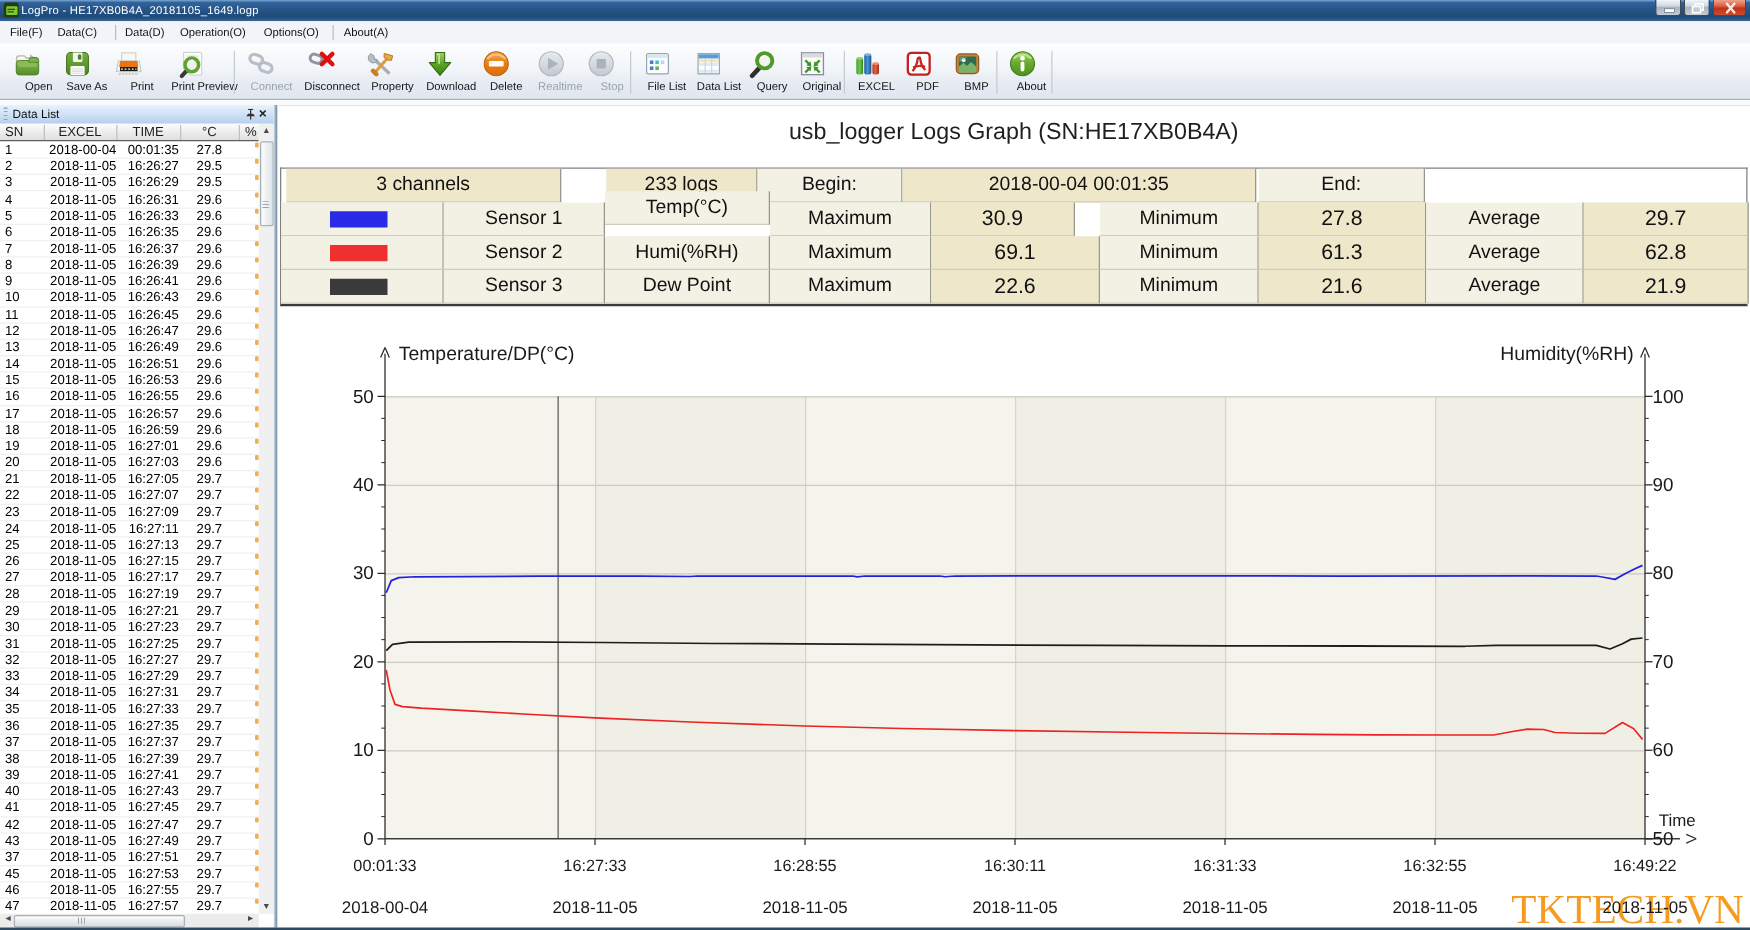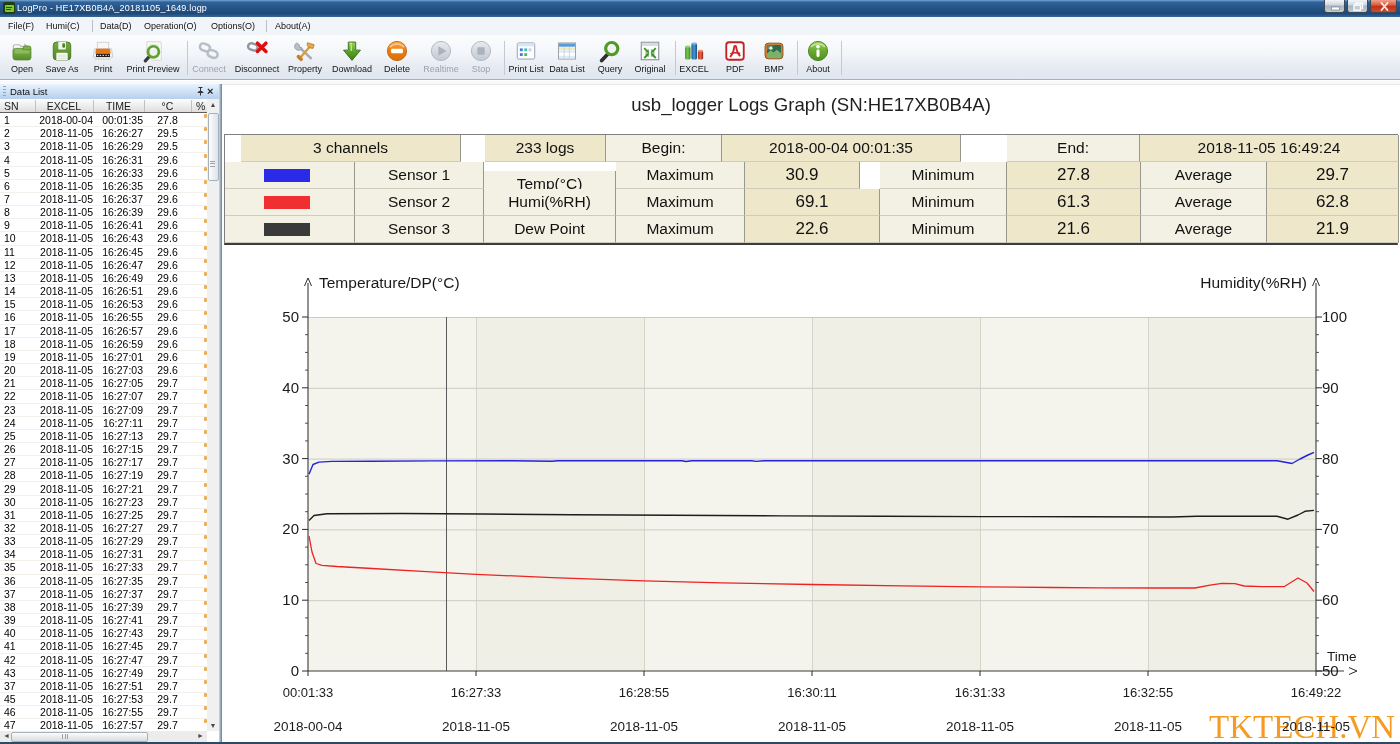--- a/index.html
+++ b/index.html
@@ -19,21 +19,21 @@
 .winbtn svg { position:absolute; left:0; top:0; }
 
 #menubar { left:0; top:17px; width:1400px; height:18px; background:#f1f4f9; }
 .mitem { position:absolute; top:21px; font-size:9px; color:#111; }
 .msep { position:absolute; top:20px; width:1px; height:12px; background:#b9bfc7; }
 
 #toolbar { left:0; top:35px; width:1400px; height:45px;
   background:linear-gradient(180deg,#fcfdfe 0%,#f2f5f9 45%,#e7ecf3 70%,#dfe6ef 100%);
   border-bottom:1px solid #aab1ba; }
 #gapstrip { left:0; top:81px; width:1400px; height:3px; background:#f7f9fc; }
-.tbtn { position:absolute; top:39px; text-align:center; }
+.tbtn { position:absolute; top:39px; text-align:right; }
 .tbtn svg { display:block; margin:0 auto; }
 .tlabel { font-size:9px; color:#151515; margin-top:1px; white-space:nowrap; }
 .tlabel.dis { color:#9aa2ac; }
 .tsep { position:absolute; top:41px; width:1px; height:34px; background:#c3cad4; }
 
 #panel { left:0; top:84px; width:222px; height:660px; background:#fff; }
 #ptitle { left:0; top:0; width:219px; height:15px;
   background:linear-gradient(180deg,#e9f2fc 0%,#cfe2f6 50%,#b6cfec 100%); }
 #ptitle .txt { position:absolute; left:10px; top:2px; font-size:9.5px; color:#101010; }
 #ptitle .grip { position:absolute; left:3px; top:2px; width:3px; height:11px;
@@ -152,21 +152,21 @@
       </svg>
     </div>
 <div id="btncls" class="abs winbtn">
       <svg width="27" height="13">
         <path d="M10.5 3 L16.5 10 M16.5 3 L10.5 10" stroke="#fff" stroke-width="1.8" stroke-linecap="round"></path>
         <path d="M10.5 3 L16.5 10 M16.5 3 L10.5 10" stroke="#7e2410" stroke-width="0.5" opacity="0.3"></path>
       </svg>
     </div>
 <div id="menubar" class="abs"></div>
 <div class="mitem" style="left:8px">File(F)</div>
-<div class="mitem" style="left:46px">Humi(C)</div>
+<div class="mitem" style="left:46px">Data(C)</div>
 <div class="msep" style="left:92px"></div>
 <div class="mitem" style="left:100px">Data(D)</div>
 <div class="mitem" style="left:144px">Operation(O)</div>
 <div class="mitem" style="left:211px">Options(O)</div>
 <div class="msep" style="left:266px"></div>
 <div class="mitem" style="left:275px">About(A)</div>
 <div id="toolbar" class="abs"></div>
 <div id="gapstrip" class="abs"></div>
 <div class="tbtn" style="left:2px;width:40px">
       <svg width="24" height="24" viewBox="0 0 22 22">
@@ -273,21 +273,21 @@
 <div class="tbtn" style="left:503px;width:46px">
       <svg width="24" height="24" viewBox="0 0 22 22">
         <rect x="3" y="3.6" width="16" height="14.8" rx="1.4" fill="#fcfdfe" stroke="#9aa2ab" stroke-width="0.9"></rect>
 <rect x="3.5" y="4.1" width="15" height="2.6" fill="#d6e6f8"></rect>
 <rect x="5.4" y="8.6" width="2.6" height="2.6" fill="#3f7ed4"></rect>
 <rect x="9.4" y="8.6" width="2.6" height="2.6" fill="#49b8c4"></rect>
 <rect x="5.4" y="13" width="2.6" height="2.6" fill="#3f7ed4"></rect>
 <rect x="9.4" y="13" width="2.6" height="2.6" fill="#5eb54a"></rect>
 <rect x="13.4" y="8.6" width="2.6" height="2.6" fill="#9db8d8" opacity="0.6"></rect>
       </svg>
-      <div class="tlabel">Print List</div>
+      <div class="tlabel">File List</div>
     </div>
 <div class="tbtn" style="left:541px;width:52px">
       <svg width="24" height="24" viewBox="0 0 22 22">
         <rect x="3.2" y="3.6" width="15.6" height="14.8" fill="#fdfdfd" stroke="#9aa2ab" stroke-width="0.9"></rect>
 <rect x="3.7" y="4.1" width="14.6" height="3" fill="#5b9bd5"></rect>
 <rect x="3.7" y="7.6" width="14.6" height="2.4" fill="#f3e9b8"></rect>
 <rect x="3.7" y="10.4" width="14.6" height="2.2" fill="#dcebf8"></rect>
 <rect x="3.7" y="13" width="14.6" height="2.2" fill="#ffffff"></rect>
 <rect x="3.7" y="15.4" width="14.6" height="2.2" fill="#dcebf8"></rect>
 <line x1="8.4" y1="7.6" x2="8.4" y2="17.6" stroke="#c2ccd6" stroke-width="0.7"></line>
@@ -724,29 +724,28 @@
 <div class="harr" style="left:3px">◄</div>
 <div id="hthumb"></div>
         <div id="hgrip"></div>
 <div class="harr" style="right:3px">►</div>
 </div>
 </div>
 <div id="pborder" class="abs"></div>
 <div id="main" class="abs">
 <div id="gtitle" class="abs">usb_logger Logs Graph (SN:HE17XB0B4A)</div>
 <div id="stable" class="abs">
-<div class="cell bg1" style="left:16px;top:0;width:220px;height:27px;line-height:26px">3 channels</div>
+<div class="cell bg1" style="left:4px;top:0;width:220px;height:27px;line-height:26px">3 channels</div>
 <div class="cell bg1" style="left:260px;top:0;width:121px;height:27px;line-height:26px">233 logs</div>
 <div class="cell bg2" style="left:381px;top:0;width:116px;height:27px;line-height:26px">Begin:</div>
-<div class="cell bg1" style="left:497px;top:0;width:239px;height:27px;line-height:26px">2018-00-04 00:01:35</div>
+<div class="cell bg1" style="left:497px;top:0;width:283px;height:27px;line-height:26px">2018-00-04 00:01:35</div>
 <div class="cell bg2" style="left:782px;top:0;width:133px;height:27px;line-height:26px">End:</div>
-<div class="cell bg1" style="left:915px;top:0;width:259px;height:27px;line-height:26px">2018-11-05 16:49:24</div>
 <div class="cell bg2" style="left:0px;top:27px;width:130px;height:27px;line-height:26px"></div>
 <div class="cell bg2" style="left:130px;top:27px;width:129px;height:27px;line-height:26px">Sensor 1</div>
-<div class="cell bg2" style="left:259px;top:36px;width:132px;height:27px;line-height:26px">Temp(°C)</div>
+<div class="cell bg2" style="left:259px;top:18px;width:132px;height:27px;line-height:26px">Temp(°C)</div>
 <div class="cell bg2" style="left:391px;top:27px;width:129px;height:27px;line-height:26px">Maximum</div>
 <div class="cell bg1" style="left:520px;top:27px;width:115px;height:27px;line-height:26px;font-size:17px">30.9</div>
 <div class="cell bg2" style="left:655px;top:27px;width:127px;height:27px;line-height:26px">Minimum</div>
 <div class="cell bg1" style="left:782px;top:27px;width:134px;height:27px;line-height:26px;font-size:17px">27.8</div>
 <div class="cell bg2" style="left:916px;top:27px;width:126px;height:27px;line-height:26px">Average</div>
 <div class="cell bg1" style="left:1042px;top:27px;width:132px;height:27px;line-height:26px;font-size:17px">29.7</div>
 <div class="sw" style="left:39px;top:34px;background:#2a2ae8"></div>
 <div class="cell bg2" style="left:0px;top:54px;width:130px;height:27px;line-height:26px"></div>
 <div class="cell bg2" style="left:130px;top:54px;width:129px;height:27px;line-height:26px">Sensor 2</div>
 <div class="cell bg2" style="left:259px;top:54px;width:132px;height:27px;line-height:26px">Humi(%RH)</div>

